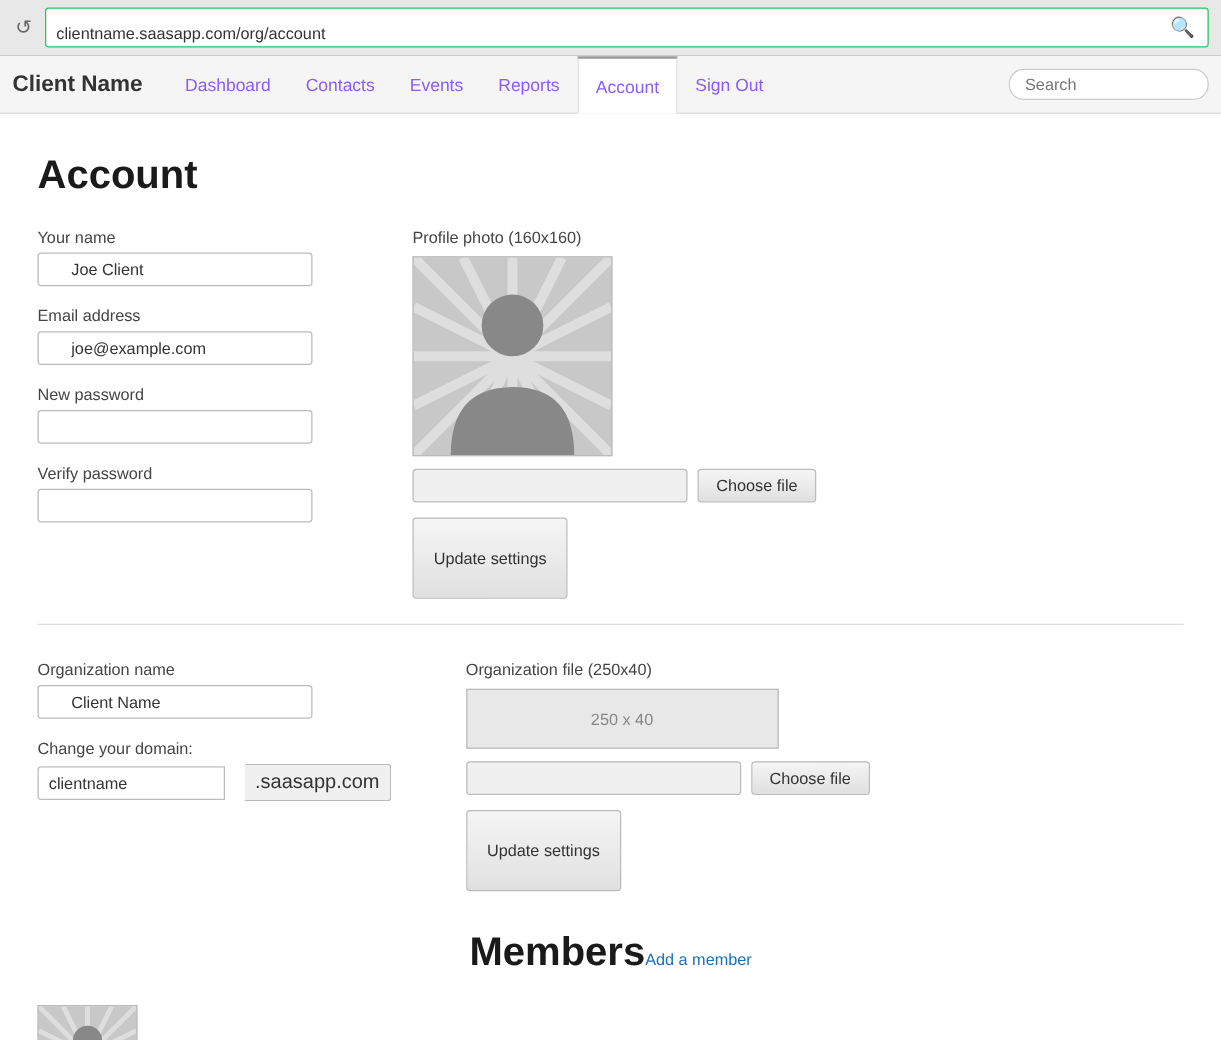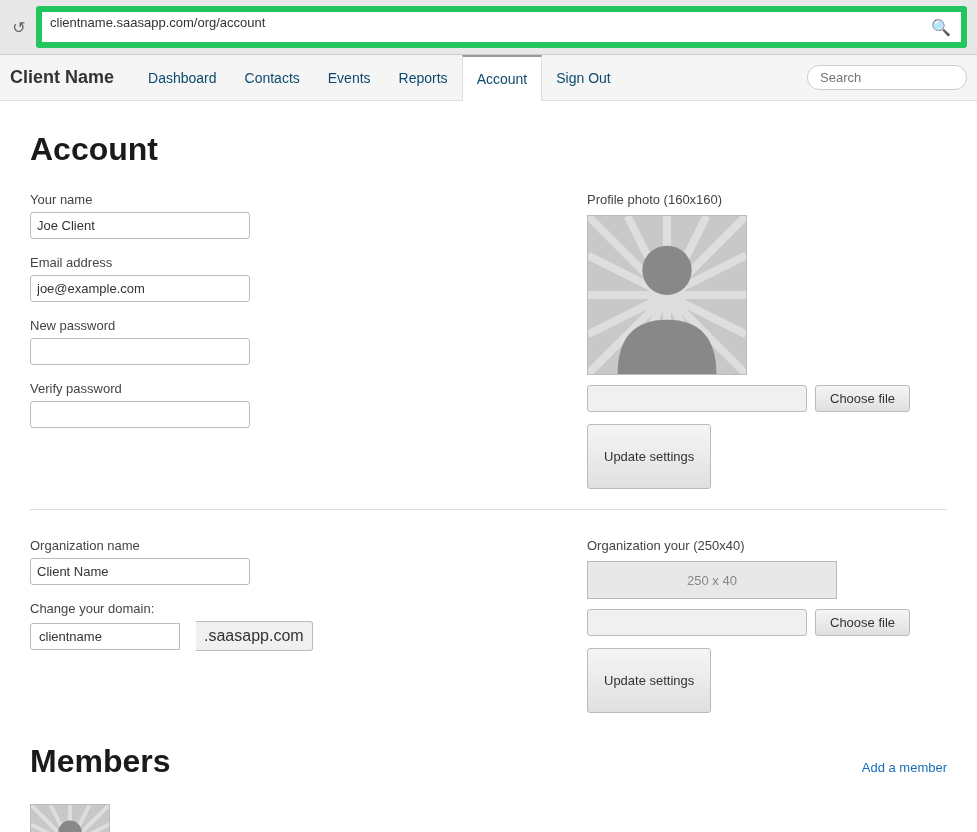--- a/index.html
+++ b/index.html
@@ -15,27 +15,27 @@
       gap: 8px;
     }
     .browser-back {
       width: 18px; height: 18px;
       display: flex; align-items: center; justify-content: center;
       color: #666; font-size: 16px; cursor: pointer;
     }
     .browser-url-bar {
       flex: 1;
       background: #fff;
-      border: 6px solid #22c55e;
+      border: 1px solid #22c55e;
       border-radius: 3px;
       padding: 3px 8px;
       font-size: 13px;
       color: #333;
       display: flex;
-      align-items: flex-start;
+      align-items: flex-end;
     }
     .browser-url-text { flex: 1; }
     .browser-go-btn {
       width: 24px; height: 24px;
       display: flex; align-items: center; justify-content: center;
       color: #666; cursor: pointer; font-size: 16px;
     }
 
     
     .top-nav {
@@ -53,21 +53,21 @@
       margin-right: 20px;
     }
     .nav-links {
       display: flex;
       align-items: center;
       flex: 1;
       gap: 0;
     }
     .nav-link {
       padding: 20px 14px;
-      color: #0c4a6e;
+      color: #8b5cf6;
       text-decoration: none;
       cursor: pointer;
       font-size: 14px;
       height: 46px;
       display: flex;
       align-items: center;
       text-align: center;
     }
     .nav-link.active {
       background: #fff;
@@ -100,41 +100,40 @@
       font-weight: bold;
       color: #1a1a1a;
       margin-bottom: 24px;
     }
 
     
     .form-section {
       display: flex;
       gap: 60px;
       margin-bottom: 16px;
-      justify-content: space-between;
     }
     .form-left {
       flex: 0 0 240px;
     }
     .form-right {
       flex: 0 0 360px;
     }
 
     .field-group {
       margin-bottom: 16px;
     }
     .field-label {
       font-size: 13px;
       color: #444;
       margin-bottom: 5px;
       display: block;
     }
     .field-input {
       width: 220px;
-      padding: 5px 6px;
+      padding: 5px 26px;
       border: 1px solid #bbb;
       border-radius: 3px;
       font-size: 13px;
       color: #333;
       background: #fff;
     }
 
     
     .photo-label {
       font-size: 13px;
@@ -196,21 +195,21 @@
     
     .section-divider {
       border: none;
       border-top: 1px solid #ddd;
       margin: 20px 0 28px 0;
     }
 
     
     .org-logo-placeholder {
       width: 250px;
-      height: 38px;
+      height: 48px;
       border: 1px solid #bbb;
       background: #e8e8e8;
       display: flex;
       align-items: center;
       justify-content: center;
       font-size: 13px;
       color: #888;
       margin-bottom: 10px;
     }
 
@@ -239,21 +238,21 @@
       background: #f0f0f0;
     }
 
     
     .members-section {
       margin-top: 30px;
     }
     .members-header {
       display: flex;
       align-items: baseline;
-      justify-content: space-between;
+      justify-content: center;
       margin-bottom: 24px;
     }
     .members-title {
       font-size: 32px;
       font-weight: bold;
       color: #1a1a1a;
     }
     .add-member-link {
       font-size: 13px;
       color: #1a6fbb;
@@ -378,21 +377,21 @@
       <div class="field-group">
         <label class="field-label">Change your domain:</label>
         <div class="domain-row">
           <input type="text" class="domain-input" value="clientname" style="">
           <span class="domain-suffix">.saasapp.com</span>
         </div>
       </div>
     </div>
 
     <div class="form-right">
-      <div class="photo-label">Organization your (250x40)</div>
+      <div class="photo-label">Organization file (250x40)</div>
       <div class="org-logo-placeholder">
         <span>250 x 40</span>
       </div>
       <div class="file-input-row">
         <input type="text" class="file-text-input" readonly="" style="">
         <button class="choose-file-btn">Choose file</button>
       </div>
       <div>
         <button class="update-btn">Update settings</button>
       </div>

